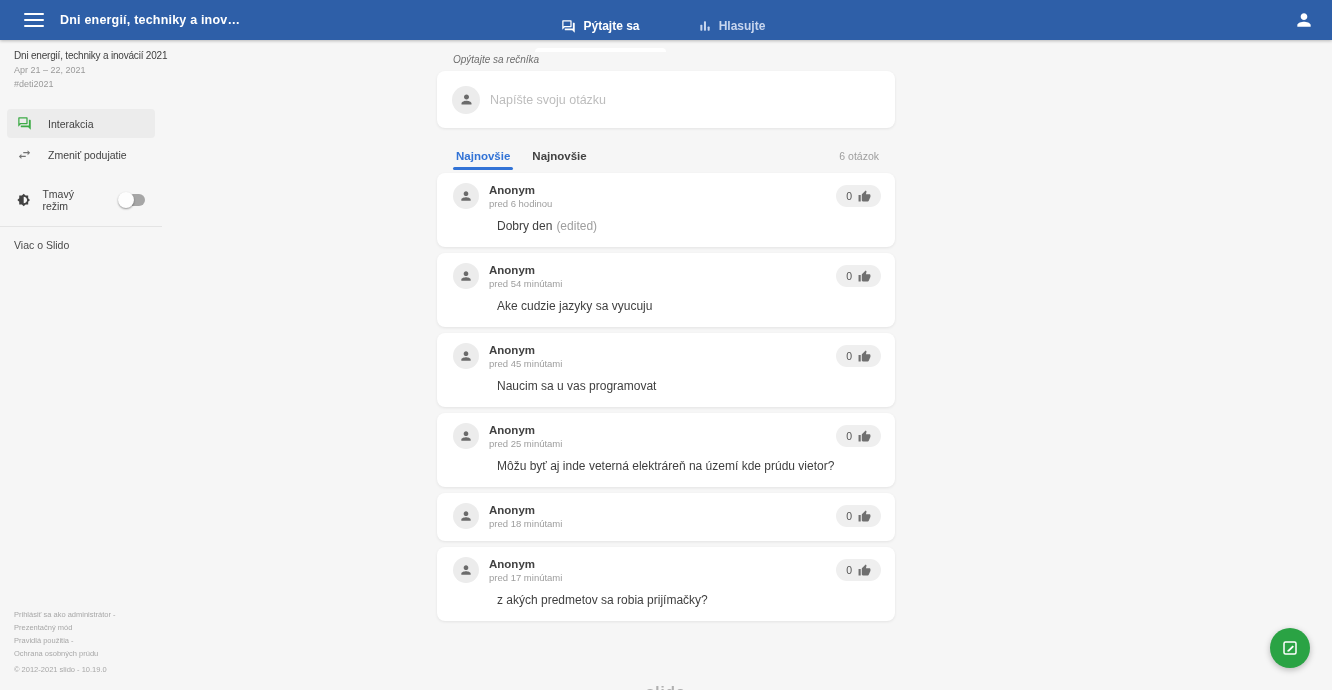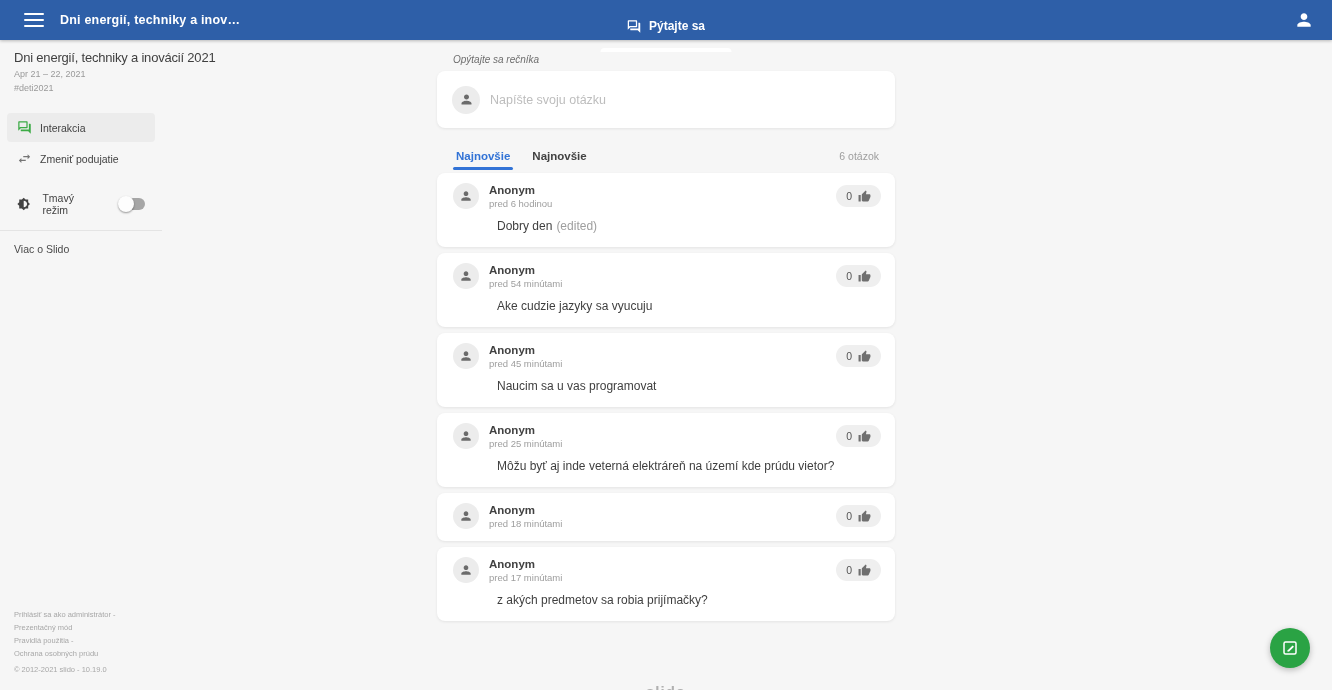--- a/index.html
+++ b/index.html
@@ -32,25 +32,25 @@
   .top-tab.active::after {
     content:""; position:absolute; left:0; right:0; bottom:0; height:4px;
     background:#fff; border-radius:4px 4px 0 0;
   }
   .top-tab svg { flex:0 0 auto; }
   .account-btn { position:absolute; right:18px; top:10px; width:20px; height:20px; cursor:pointer; }
 
   
   .sidebar { position:absolute; left:0; top:40px; width:162px; bottom:0; }
   .event-info { padding:10px 14px 6px 14px; }
-  .event-name { font-size:13px; color:#3f3f3f; white-space:nowrap; letter-spacing:-.2px; }
+  .event-name { font-size:10px; color:#3f3f3f; white-space:nowrap; letter-spacing:-.2px; }
   .event-dates, .event-hashtag { font-size:9px; color:#9a9a9a; margin-top:4px; }
   .side-menu { margin-top:14px; }
   .side-item {
-    display:flex; align-items:center; gap:8px; height:29px;
+    display:flex; align-items:center; gap:16px; height:29px;
     margin:0 7px 2px 7px; padding:0 10px; border-radius:4px;
     font-size:10.5px; color:#424242; cursor:pointer;
   }
   .side-item.active { background:#ececec; }
   .side-item svg { flex:0 0 auto; }
   .darkmode-row {
     display:flex; align-items:center; gap:12px; height:29px;
     margin:16px 7px 0 7px; padding:0 10px; font-size:10.5px; color:#424242;
   }
   .toggle { margin-left:8px; position:relative; width:26px; height:12px; background:#a6a6a6; border-radius:6px; cursor:pointer; }
@@ -126,20 +126,28 @@
   </div>
   <div class="topbar-title">Dni energií, techniky a inov…</div>
 
   <div class="top-tabs">
     <div class="top-tab active">
       <svg width="15" height="15" viewBox="0 0 24 24" fill="#ffffff">
           <path d="M15 4v7H5.17L4 12.17V4h11m1-2H3c-.55 0-1 .45-1 1v14l4-4h10c.55 0 1-.45 1-1V3c0-.55-.45-1-1-1zm5 4h-2v9H6v2c0 .55.45 1 1 1h11l4 4V7c0-.55-.45-1-1-1z"></path>
         </svg>
       <span>Pýtajte sa</span>
     </div>
+    <div class="top-tab">
+      <svg width="14" height="14" viewBox="0 0 24 24" fill="#c8d6ee">
+          <rect x="4" y="10" width="3.5" height="10" rx="1.2"></rect>
+          <rect x="10.2" y="4" width="3.5" height="16" rx="1.2"></rect>
+          <rect x="16.5" y="13" width="3.5" height="7" rx="1.2"></rect>
+        </svg>
+      <span>Hlasujte</span>
+    </div>
   </div>
 
   <div class="account-btn">
     <svg width="20" height="20" viewBox="0 0 24 24" fill="#ffffff">
         <path d="M12 12c2.21 0 4-1.79 4-4s-1.79-4-4-4-4 1.79-4 4 1.79 4 4 4zm0 2c-2.67 0-8 1.34-8 4v2h16v-2c0-2.66-5.33-4-8-4z"></path>
       </svg>
   </div>
 </div>
 
 <div class="sidebar">

